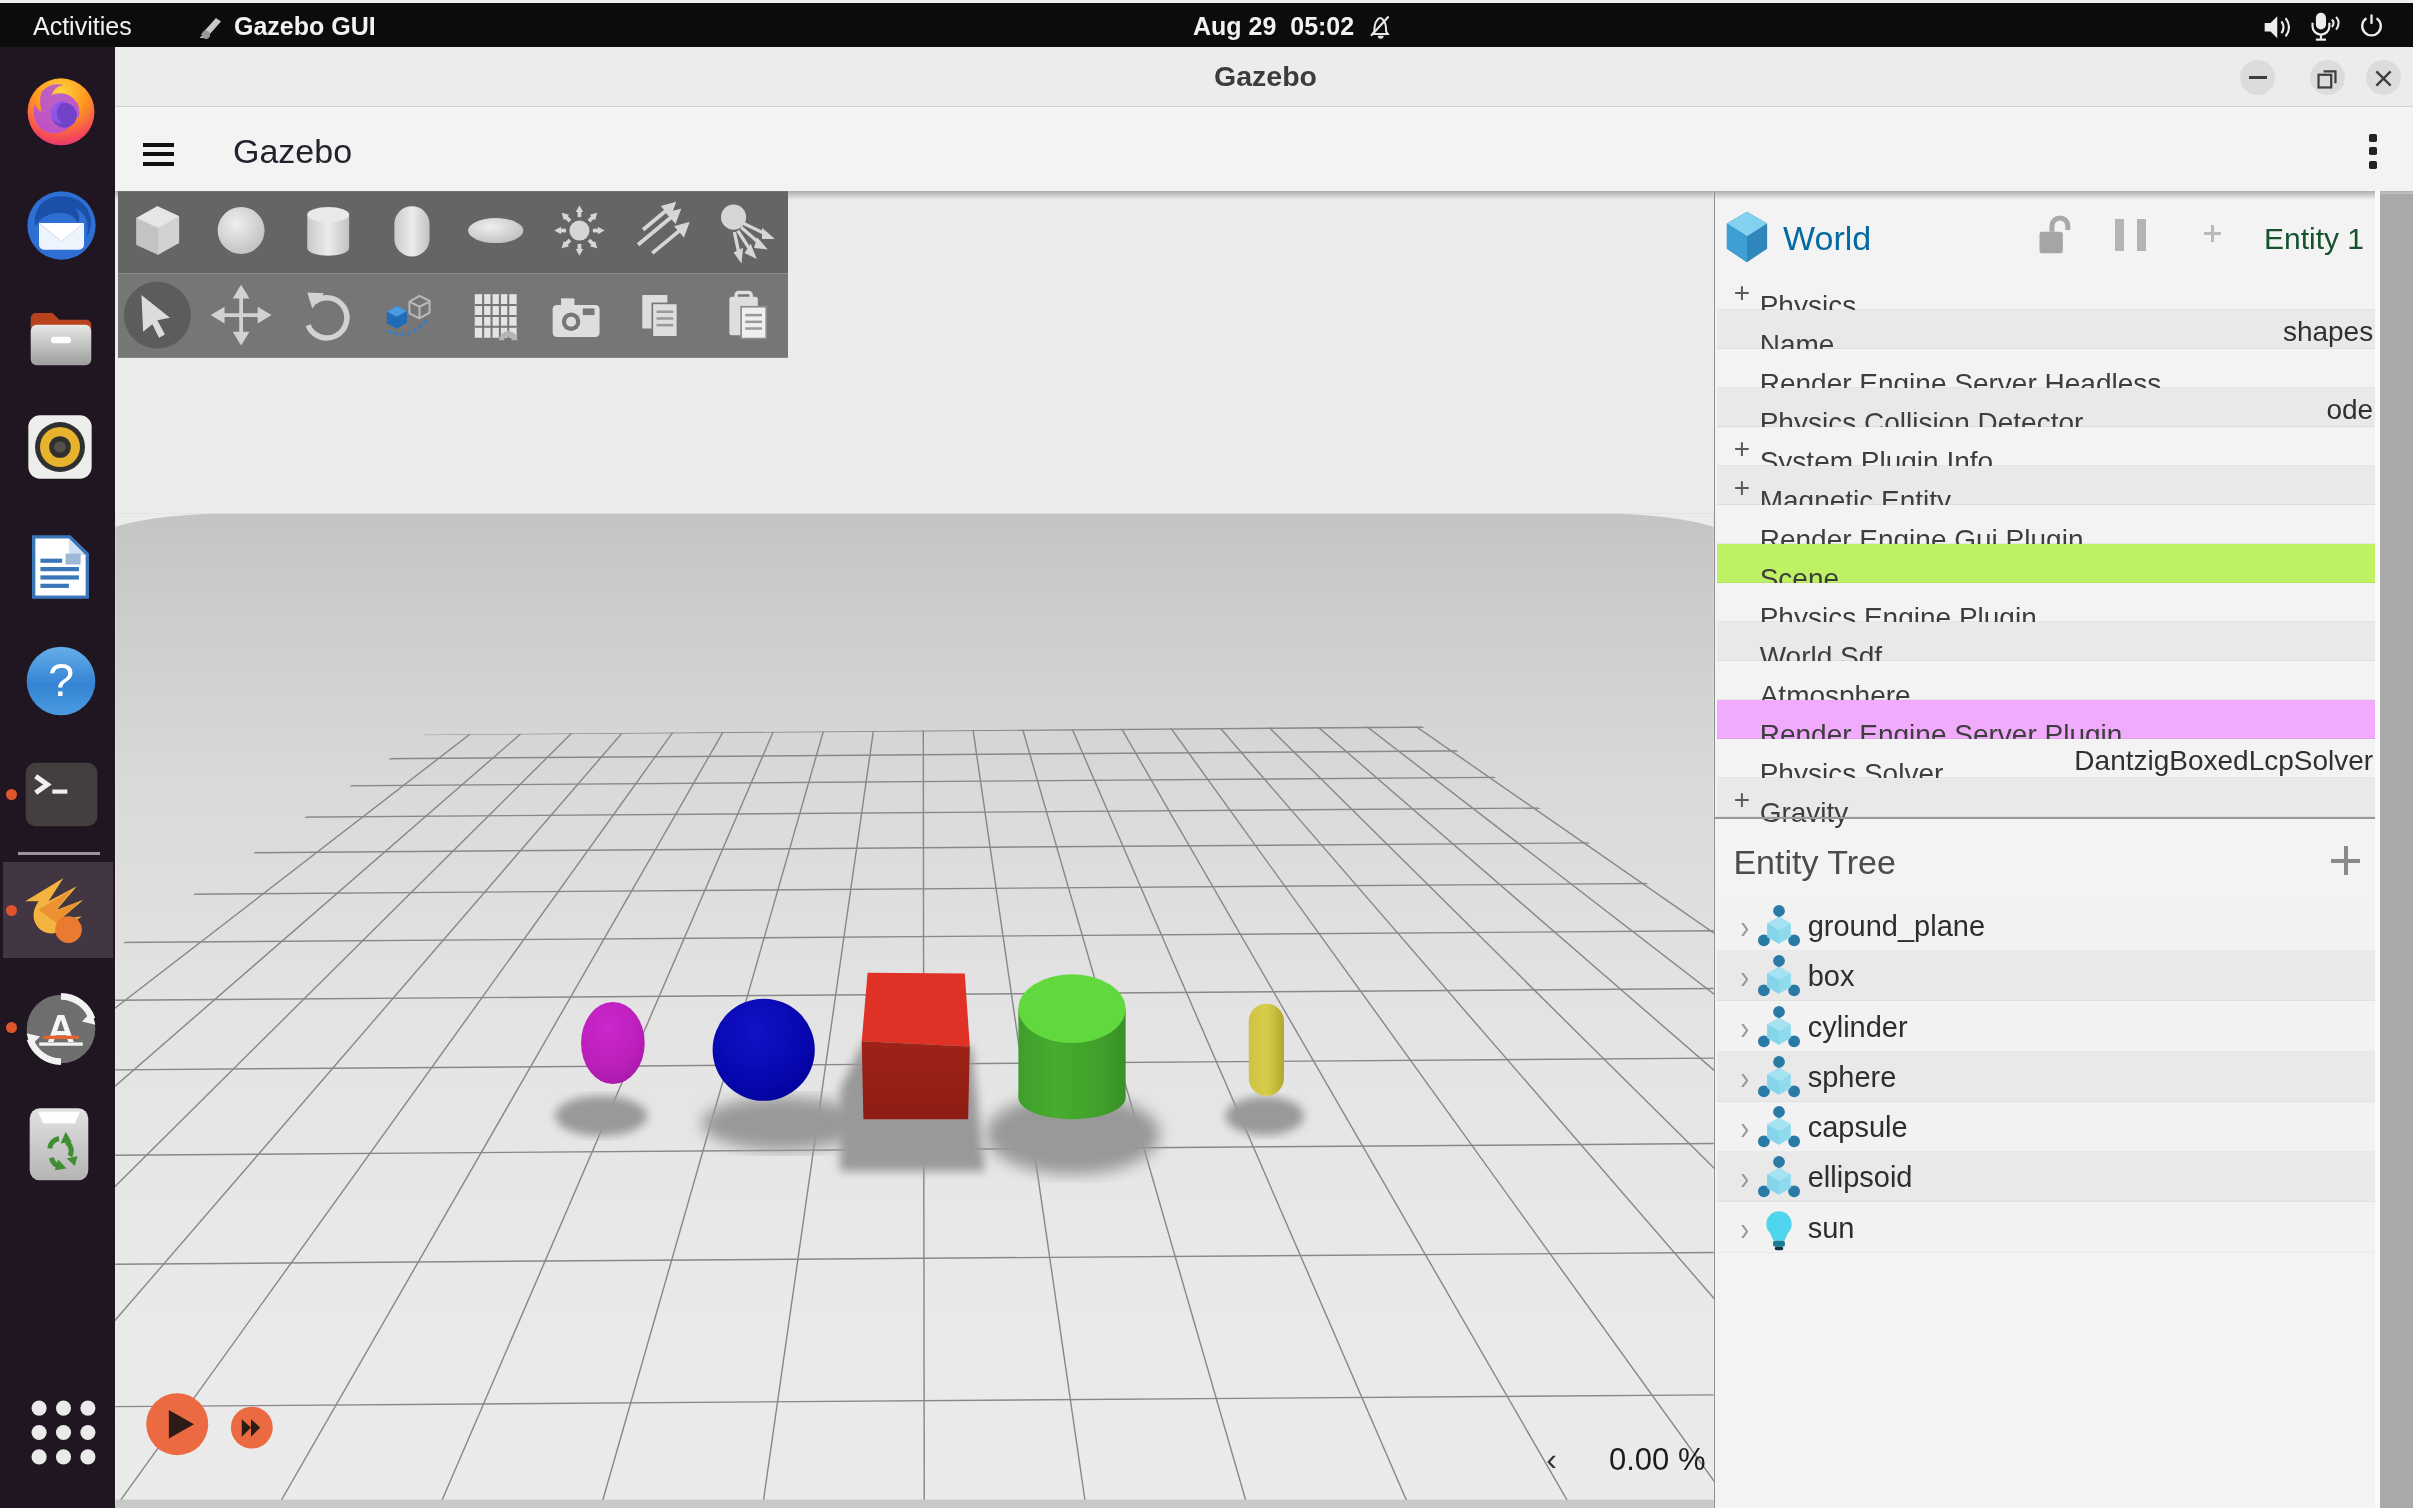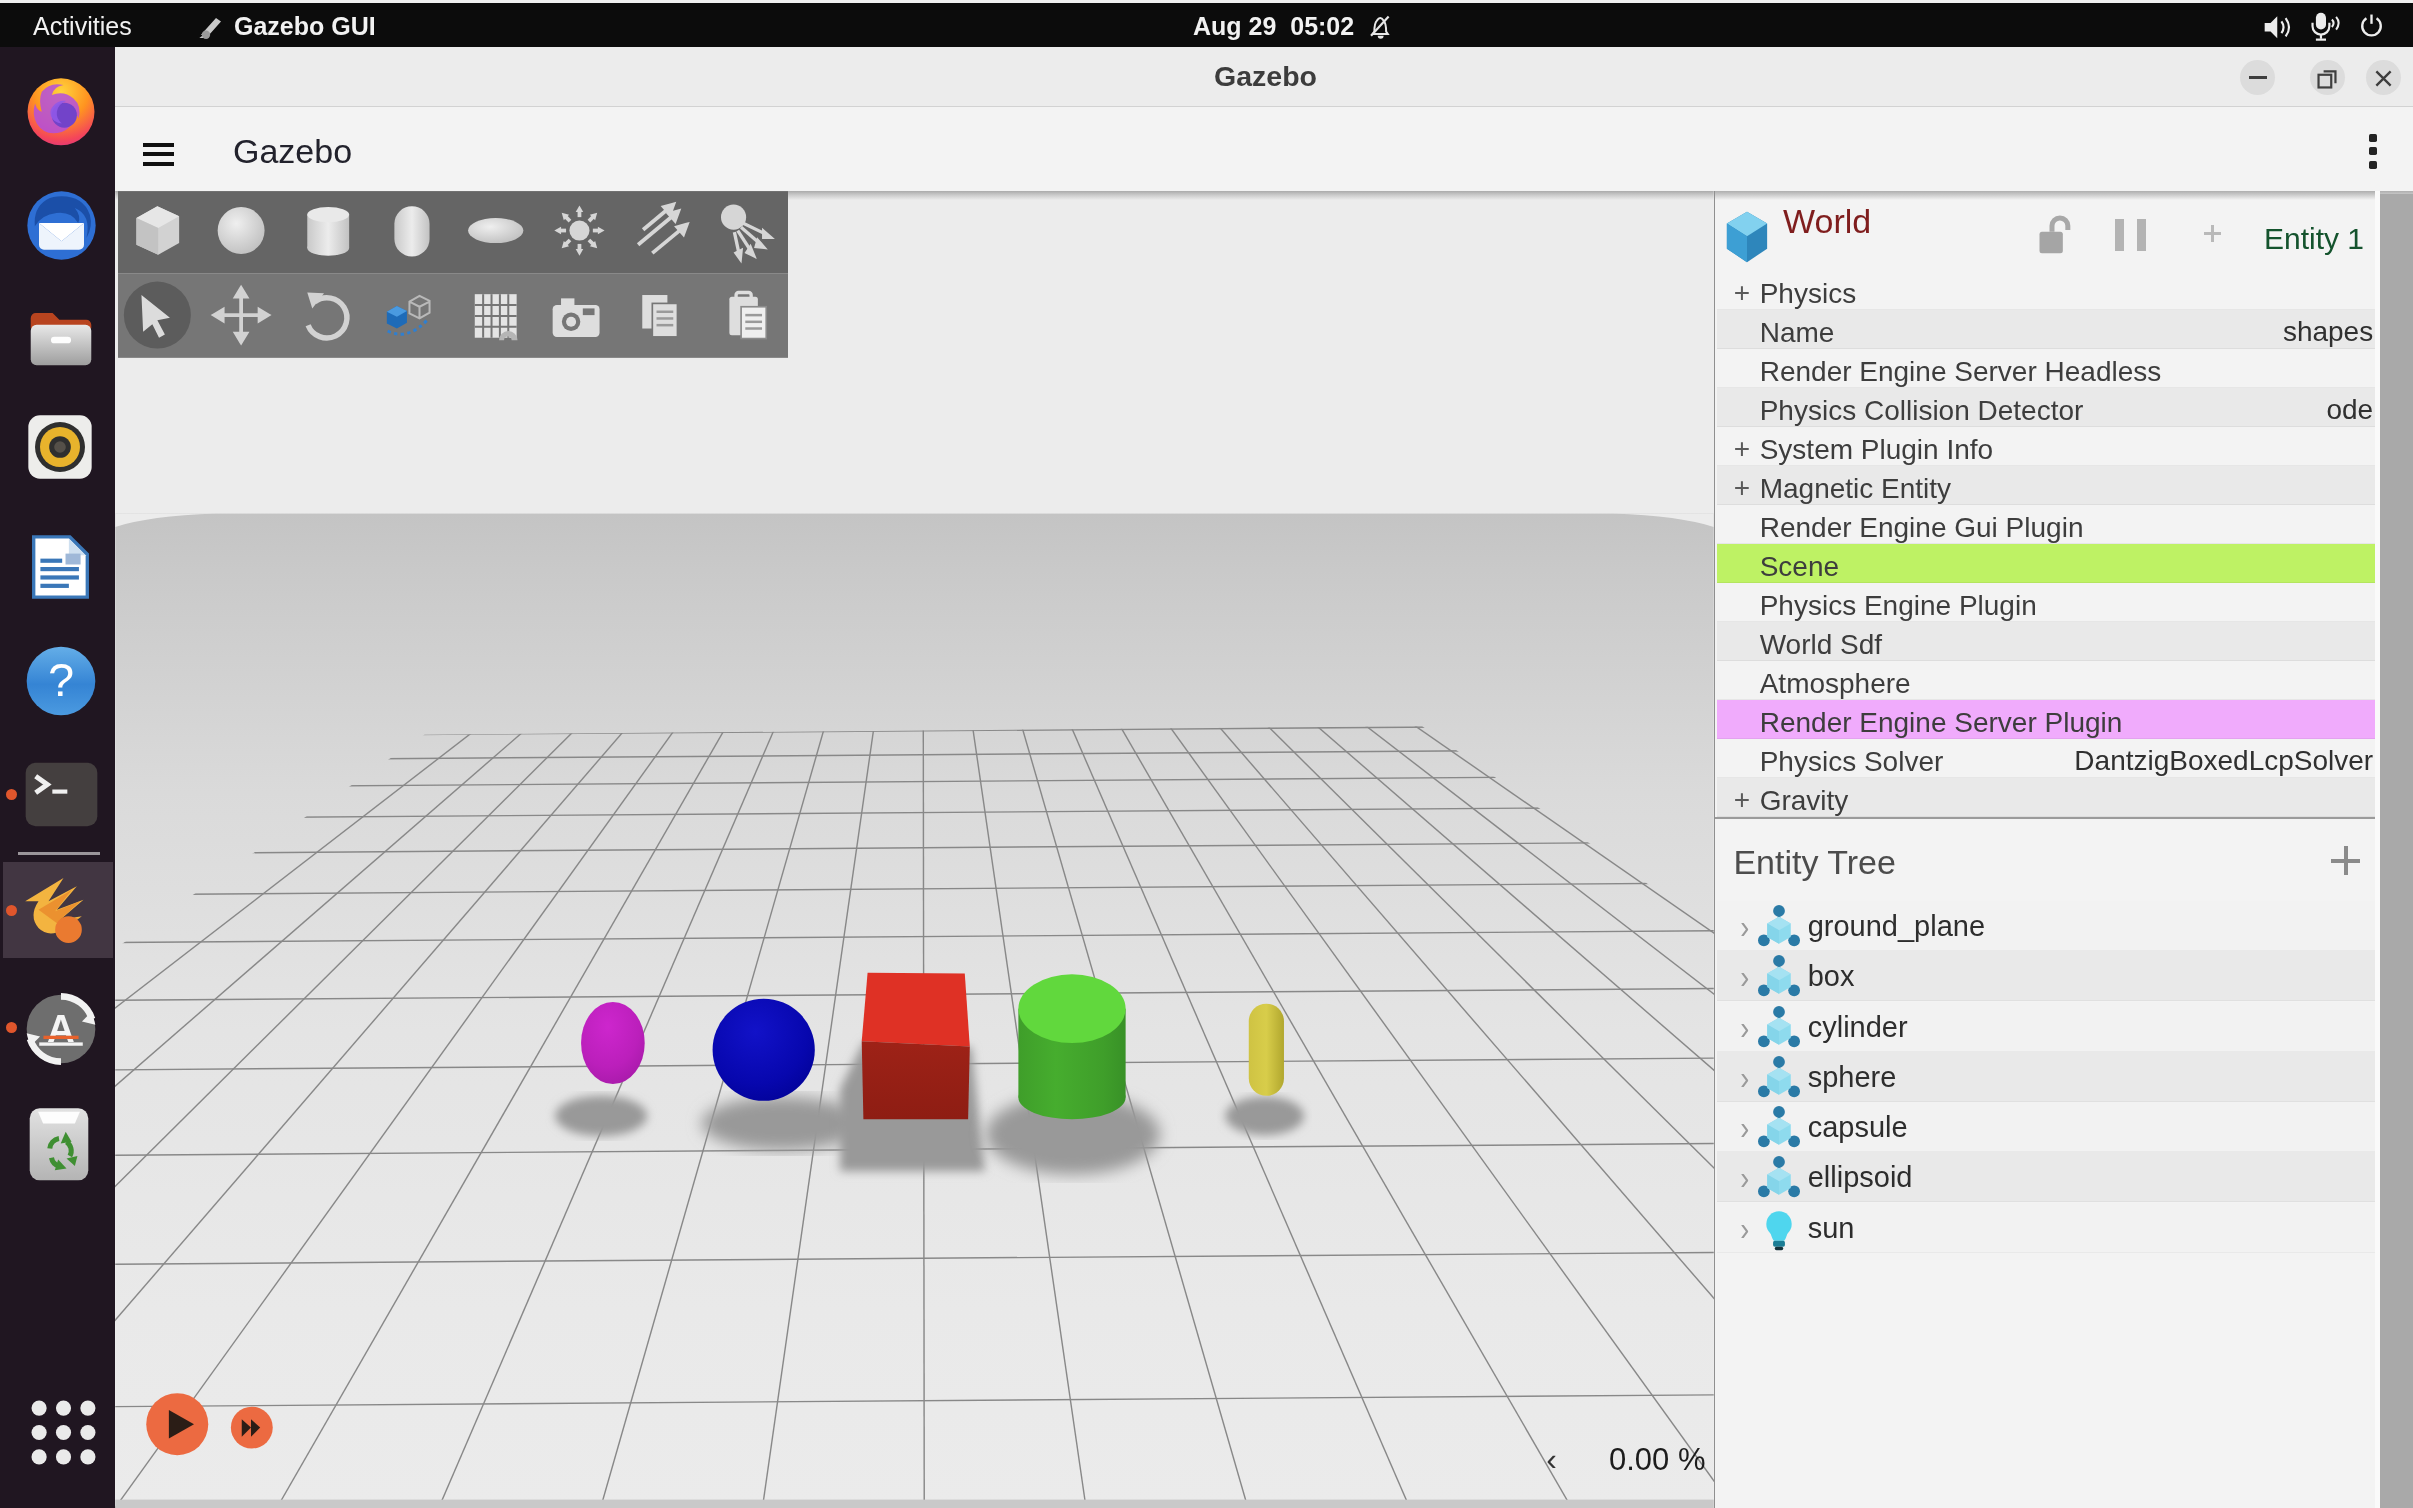--- a/index.html
+++ b/index.html
@@ -11,21 +11,21 @@
 #topbar .t { position:absolute; font-size:25px; top:9.2px; }
 #dock { left:0; top:47px; width:115px; height:1462px; background:#201621; }
 #titlebar { left:115px; top:47px; width:2299px; height:60px; background:#ececec;
   border-bottom:0.8px solid #d2d2d2; }
 #wintoolbar { left:115px; top:108px; width:2299px; height:83px; background:#f3f3f3; }
 #viewport { left:115px; top:191px; width:1599px; height:1317px; overflow:hidden; }
 #toolbox { left:118px; top:191px; width:670px; height:167px; }
 #rightpanel { left:1714px; top:191px; width:700px; height:1317px; background:#f3f3f3;
   border-left:1.7px solid #8f8f8f; }
 .prow { position:absolute; left:1.7px; width:659px; height:39px; font-size:28px; color:#3d3d3d; box-shadow:inset 0 -0.8px 0 rgba(0,0,0,0.07); }
-.prow .lbl { position:absolute; left:43px; top:7px; }
+.prow .lbl { position:absolute; left:43px; top:19px; }
 .prow .pm { position:absolute; left:17px; top:5.9px; color:#5a5a5a; }
 .prow .val { position:absolute; right:2.5px; top:5.9px; color:#303030; }
 .trow { position:absolute; left:1.7px; width:659px; height:50px; font-size:29px; color:#2d2d2d; box-shadow:inset 0 -0.8px 0 rgba(0,0,0,0.05); }
 .trow .chev { position:absolute; left:23.5px; top:11px; color:#9a9a9a; font-size:27px; transform:scaleY(1.25); }
 .trow .tlbl { position:absolute; left:91px; top:9.2px; }
 .trow svg { position:absolute; left:40px; top:4.2px; }
 </style>
 </head>
 <body>
 <div class="abs" id="topstrip"></div>
@@ -478,21 +478,21 @@
 </div>
 
 <div class="abs" id="rightpanel">
   <div class="abs" style="left:0;top:0;width:698px;height:9.2px;background:linear-gradient(rgba(90,90,90,0.45),rgba(120,120,120,0));"></div>
 
   <svg class="abs" style="left:11px;top:20px;" width="42" height="52" viewBox="0 0 50 62">
     <polygon points="25,1 49,15 49,45 25,61 1,45 1,15" fill="#2e86bb"></polygon>
     <polygon points="25,1 49,15 25,30 1,15" fill="#82d1ef"></polygon>
     <polygon points="1,15 25,30 25,61 1,45" fill="#3d9fd4"></polygon>
   </svg>
-  <div class="abs" style="left:68px;top:11px;font-size:34px;color:#7f1d1d;">World</div>
+  <div class="abs" style="left:68px;top:28px;font-size:34px;color:#0369a1;">World</div>
   <svg class="abs" style="left:321px;top:23.5px;" width="37" height="40" viewBox="0 0 44 48">
     <rect x="4" y="20" width="28" height="26" rx="3" fill="#a5a5a5"></rect>
     <path d="M19 20 v-7 a9.5 9.5 0 0 1 19 0 v5" fill="none" stroke="#a8a8a8" stroke-width="6"></path>
   </svg>
   <div class="abs" style="left:400px;top:28px;width:9.2px;height:32px;background:#b3b3b3;"></div>
   <div class="abs" style="left:422px;top:28px;width:9.2px;height:32px;background:#b3b3b3;"></div>
   <div class="abs" style="left:489px;top:34px;width:17px;height:17px;">
     <div class="abs" style="left:0;top:6.7px;width:17px;height:3.4px;background:#b9b9b9;"></div>
     <div class="abs" style="left:6.7px;top:0;width:3.4px;height:17px;background:#b9b9b9;"></div>
   </div>

